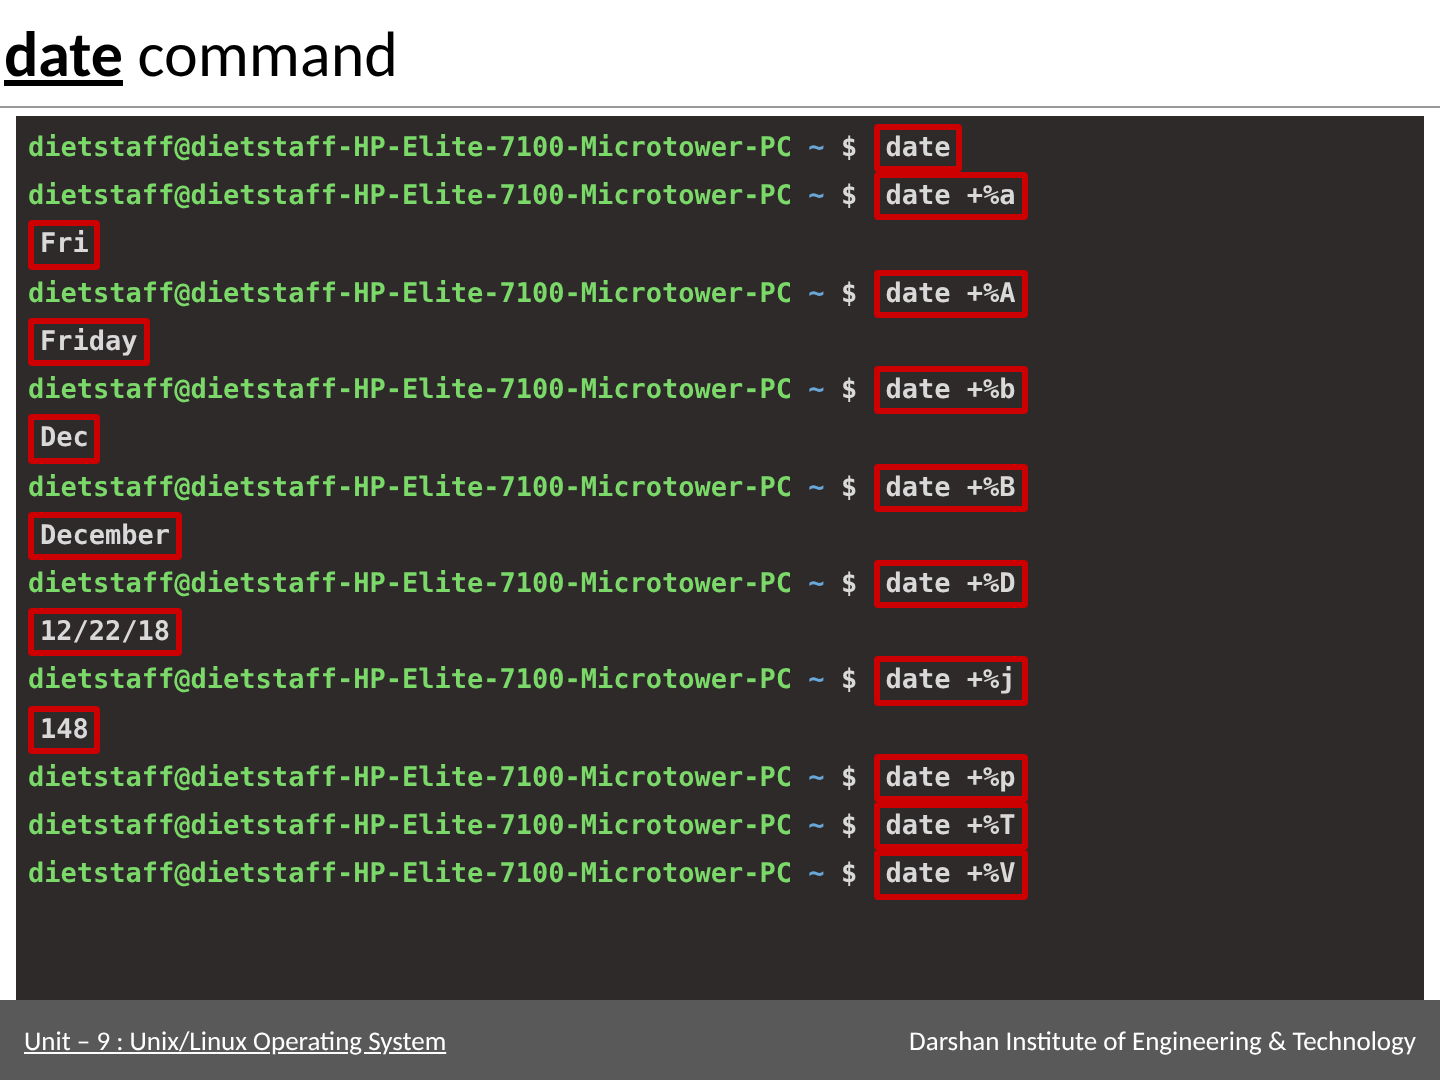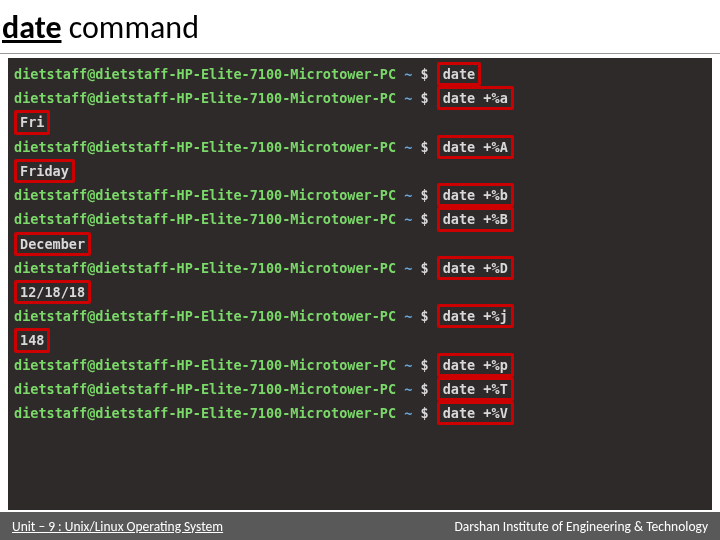--- a/index.html
+++ b/index.html
@@ -50,21 +50,21 @@
     border: 3px solid #cc0000;
     border-radius: 2px;
     padding: 0 3px;
     display: inline-block;
   }
   .footer {
     position: absolute;
     bottom: 0;
     left: 0;
     right: 0;
-    height: 28px;
+    height: 40px;
     background: #595959;
     color: #fff;
     font-size: 13.5px;
     display: flex;
     align-items: center;
     justify-content: space-between;
     padding: 12px 12px;
   }
   .footer .left {
     text-decoration: underline;
@@ -78,24 +78,25 @@
 </div>
 <hr class="hr">
 
 <div class="terminal" id="terminal">
     <div class="line"><span class="user">dietstaff</span><span class="at">@</span><span class="host">dietstaff-HP-Elite-7100-Microtower-PC</span> <span class="tilde">~</span> <span class="prompt">$</span> <span class="redbox"><span class="cmdtext">date</span></span></div>
     <div class="line"><span class="user">dietstaff</span><span class="at">@</span><span class="host">dietstaff-HP-Elite-7100-Microtower-PC</span> <span class="tilde">~</span> <span class="prompt">$</span> <span class="redbox"><span class="cmdtext">date +%a</span></span></div>
     <div class="line"><span class="redbox"><span class="output">Fri</span></span></div>
     <div class="line"><span class="user">dietstaff</span><span class="at">@</span><span class="host">dietstaff-HP-Elite-7100-Microtower-PC</span> <span class="tilde">~</span> <span class="prompt">$</span> <span class="redbox"><span class="cmdtext">date +%A</span></span></div>
     <div class="line"><span class="redbox"><span class="output">Friday</span></span></div>
     <div class="line"><span class="user">dietstaff</span><span class="at">@</span><span class="host">dietstaff-HP-Elite-7100-Microtower-PC</span> <span class="tilde">~</span> <span class="prompt">$</span> <span class="redbox"><span class="cmdtext">date +%b</span></span></div>
+    <div class="line"><span class="redbox"><span class="output">Dec</span></span></div>
     <div class="line"><span class="user">dietstaff</span><span class="at">@</span><span class="host">dietstaff-HP-Elite-7100-Microtower-PC</span> <span class="tilde">~</span> <span class="prompt">$</span> <span class="redbox"><span class="cmdtext">date +%B</span></span></div>
     <div class="line"><span class="redbox"><span class="output">December</span></span></div>
     <div class="line"><span class="user">dietstaff</span><span class="at">@</span><span class="host">dietstaff-HP-Elite-7100-Microtower-PC</span> <span class="tilde">~</span> <span class="prompt">$</span> <span class="redbox"><span class="cmdtext">date +%D</span></span></div>
-    <div class="line"><span class="redbox"><span class="output">12/18/18</span></span></div>
+    <div class="line"><span class="redbox"><span class="output">12/22/18</span></span></div>
     <div class="line"><span class="user">dietstaff</span><span class="at">@</span><span class="host">dietstaff-HP-Elite-7100-Microtower-PC</span> <span class="tilde">~</span> <span class="prompt">$</span> <span class="redbox"><span class="cmdtext">date +%j</span></span></div>
     <div class="line"><span class="redbox"><span class="output">148</span></span></div>
     <div class="line"><span class="user">dietstaff</span><span class="at">@</span><span class="host">dietstaff-HP-Elite-7100-Microtower-PC</span> <span class="tilde">~</span> <span class="prompt">$</span> <span class="redbox"><span class="cmdtext">date +%p</span></span></div>
     <div class="line"><span class="user">dietstaff</span><span class="at">@</span><span class="host">dietstaff-HP-Elite-7100-Microtower-PC</span> <span class="tilde">~</span> <span class="prompt">$</span> <span class="redbox"><span class="cmdtext">date +%T</span></span></div>
     <div class="line"><span class="user">dietstaff</span><span class="at">@</span><span class="host">dietstaff-HP-Elite-7100-Microtower-PC</span> <span class="tilde">~</span> <span class="prompt">$</span> <span class="redbox"><span class="cmdtext">date +%V</span></span></div>
   </div>
 
 <div class="footer">
   <span class="left">Unit – 9 : Unix/Linux Operating System</span>
   <span>Darshan Institute of Engineering &amp; Technology</span>

